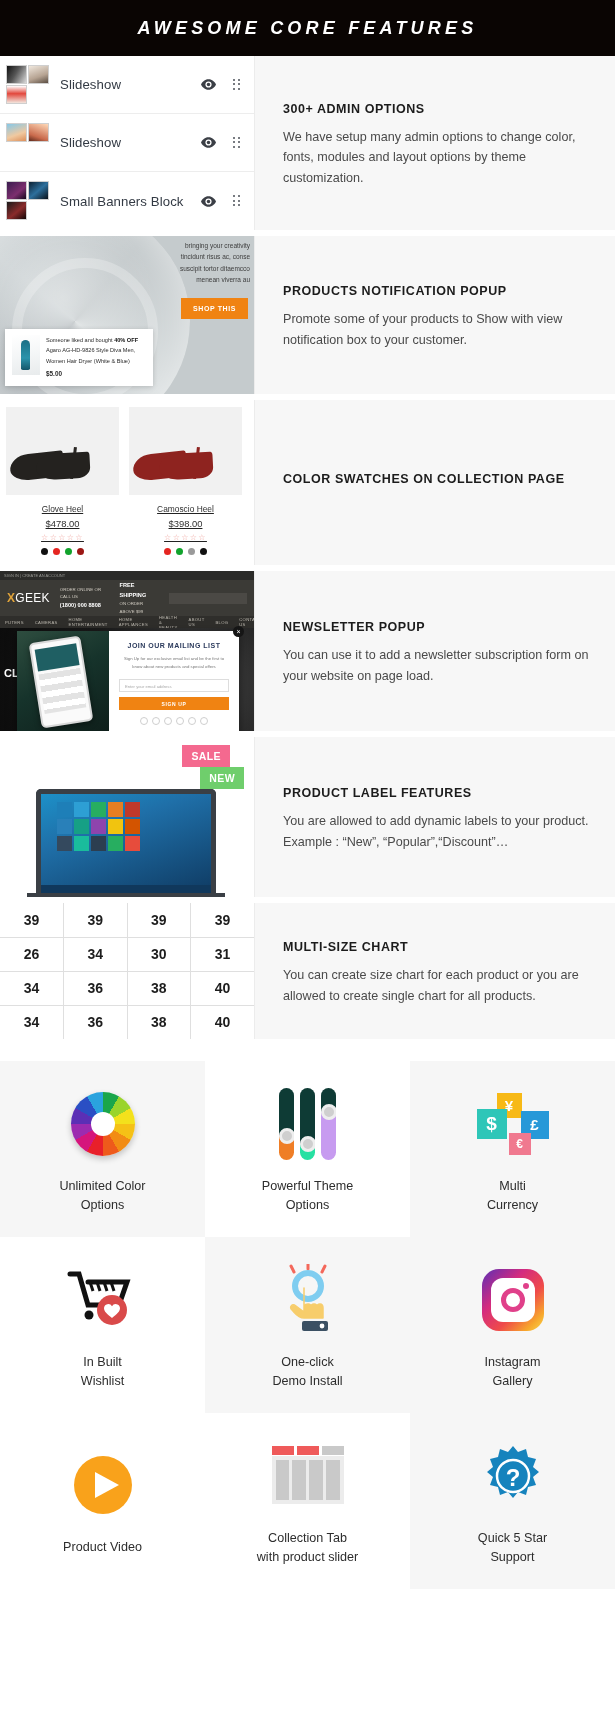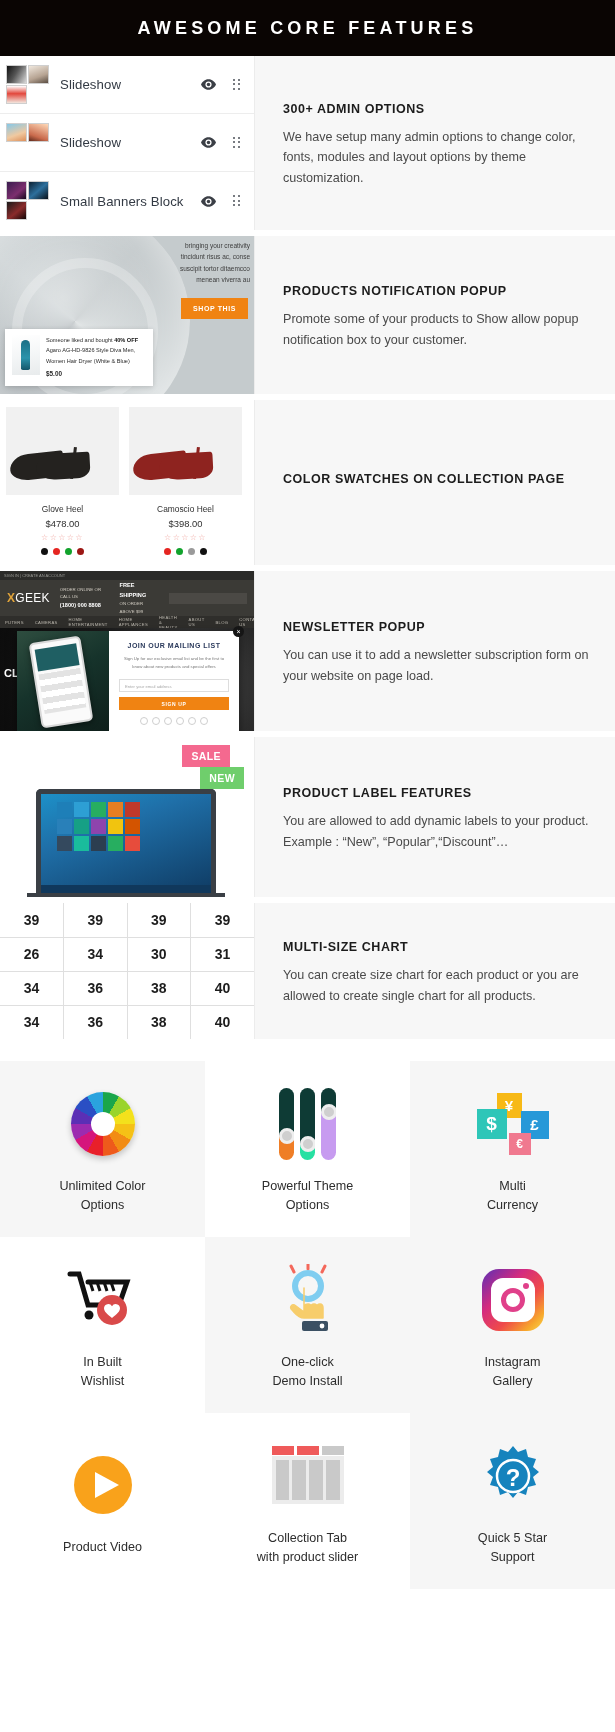--- a/index.html
+++ b/index.html
@@ -18,20 +18,21 @@
     height: 56px;
     display: flex;
     align-items: center;
     justify-content: center;
   }
   .header-title {
     color: #ffffff;
     font-size: 18px;
     font-weight: 700;
     letter-spacing: 4.2px;
+    font-style: italic;
   }
 
   
   .features { padding: 0; background: #fff; }
   .feature-row {
     display: flex;
     width: 615px;
     border-bottom: 6px solid #ffffff;
     background: #f7f7f7;
   }
@@ -160,21 +161,21 @@
   .notif-card-img:after {
     content:""; position:absolute; left:9px; top:5px;
     width:9px; height:30px; border-radius: 5px 5px 2px 2px;
     background: linear-gradient(180deg,#1b6f85 0%,#2b93ab 60%,#14566a 100%);
   }
   .notif-card-txt { font-size: 5.6px; line-height: 1.85; color: #2b2b2b; }
   .notif-card-txt b { color:#111; }
   .notif-price { font-size: 6.4px; font-weight: 700; margin-top: 2px; display:block; }
 
   
-  .swatch-visual { background: #fff; padding: 7px 6px 10px 6px; display: flex; gap: 10px; }
+  .swatch-visual { background: #fff; padding: 7px 6px 10px 6px; display: flex; gap: 10px; text-decoration: underline; }
   .prod-card { width: 113px; }
   .prod-img {
     height: 88px; background: #f1f1f1;
     position: relative; overflow: hidden;
   }
   .heel { position: absolute; bottom: 16px; }
   .heel:before, .heel:after {
     content:""; position:absolute; bottom: 0;
     width: 54px; height: 26px;
     border-radius: 50% 6% 35% 50% / 80% 20% 55% 60%;
@@ -424,21 +425,21 @@
             <b>40% OFF</b>
           </div>
           <div>Agaro AG-HD-9826 Style Diva Men,</div>
           <div>Women Hair Dryer (White &amp; Blue)</div>
           <span class="notif-price">$5.00</span>
         </div>
       </div>
     </div>
     <div class="feature-text">
       <div class="feature-title">PRODUCTS NOTIFICATION POPUP</div>
-      <div class="feature-desc">Promote some of your products to Show allow popup notification box to your customer.</div>
+      <div class="feature-desc">Promote some of your products to Show with view notification box to your customer.</div>
     </div>
   </div>
 
   <div class="feature-row">
     <div class="feature-visual swatch-visual">
 
       <div class="prod-card">
         <div class="prod-img">
           <div class="heel heel-black">
               <i></i>

